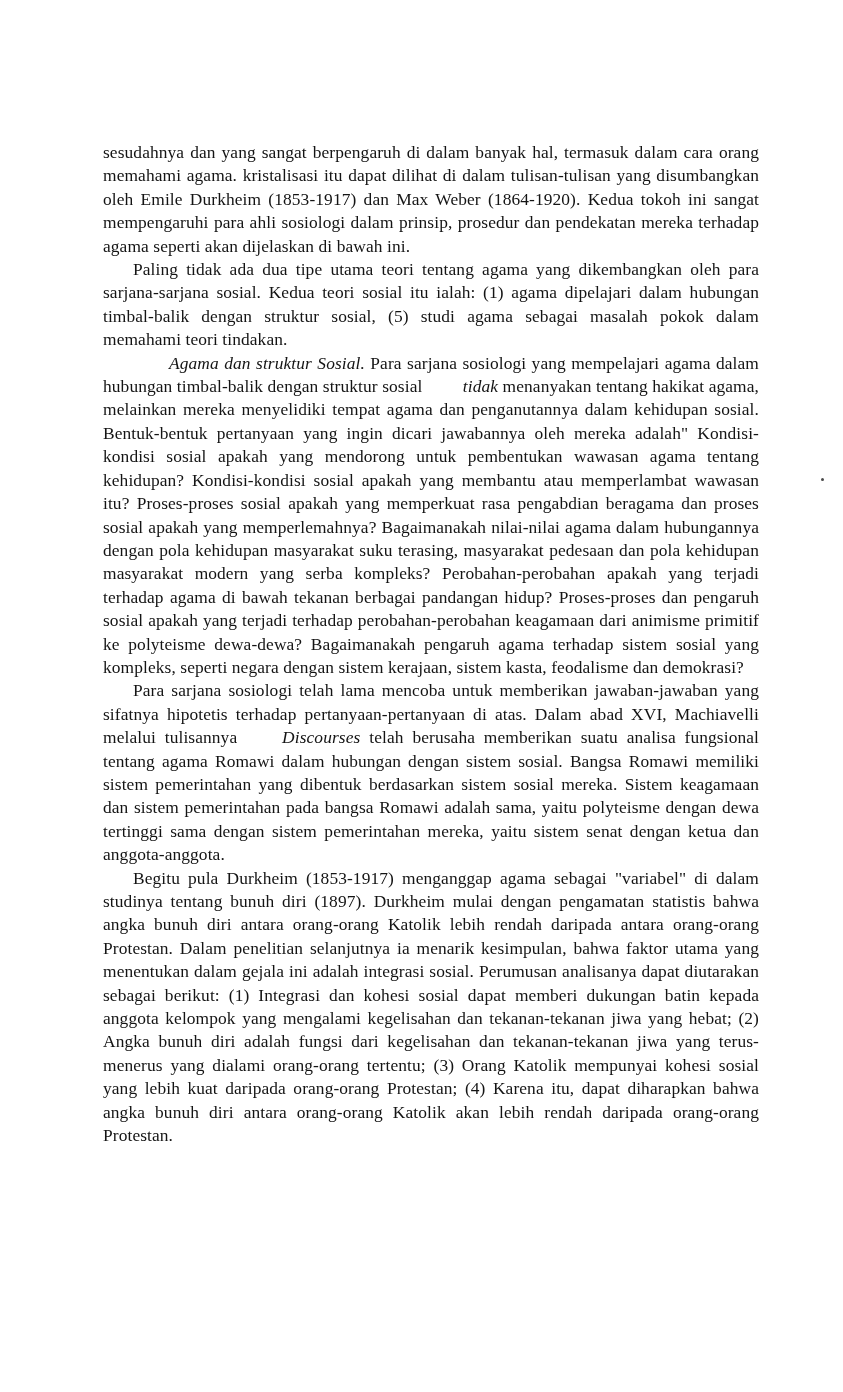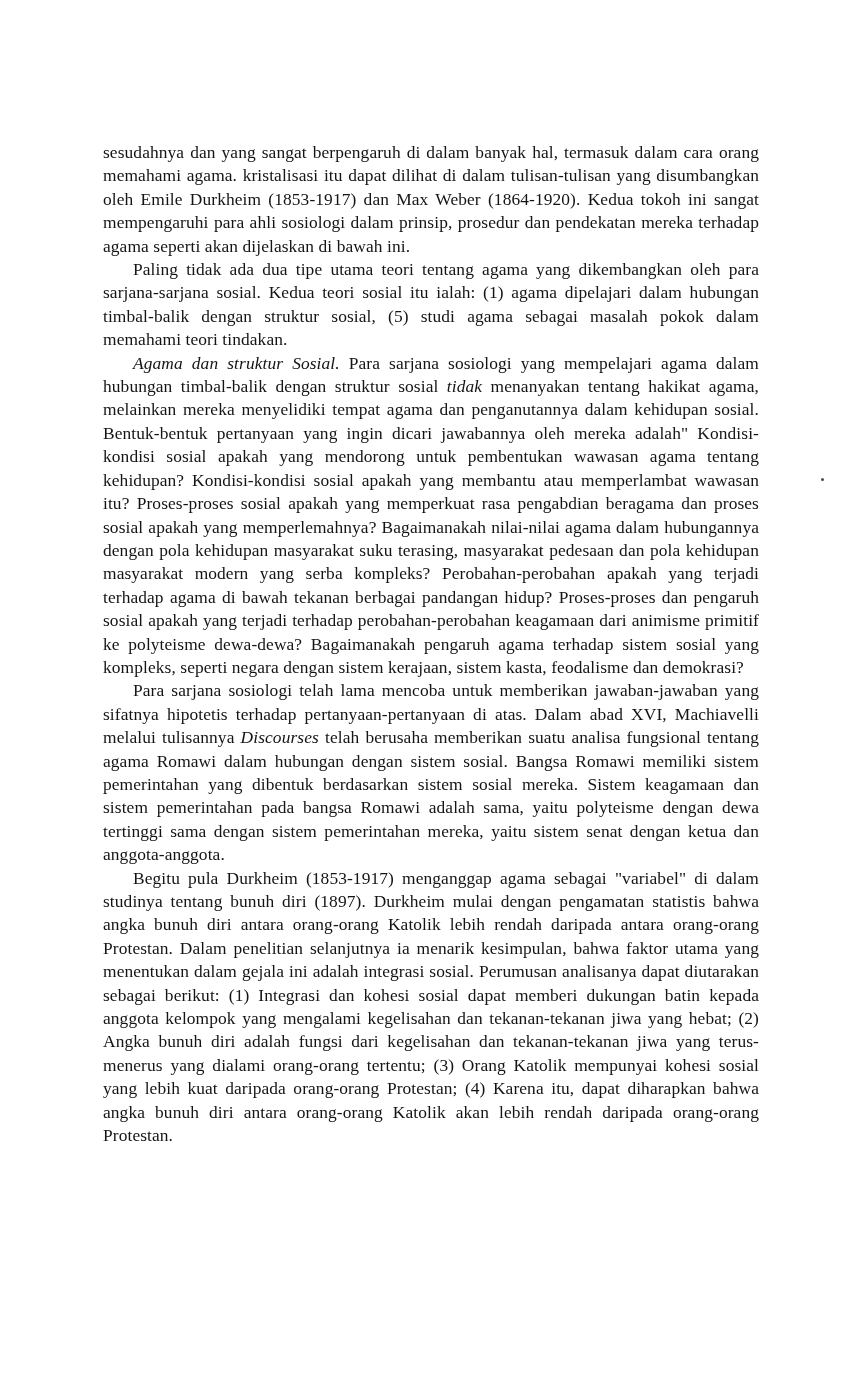--- a/index.html
+++ b/index.html
@@ -29,20 +29,21 @@
   .para {
     margin: 0;
     padding: 0;
     text-indent: 30px;
   }
   .para.no-indent {
     text-indent: 0;
   }
   .italic {
     font-style: italic;
+    margin-left: 36px;
   }
   .page-number {
     position: absolute;
     left: 108px;
     top: 1234px;
     font-size: 17px;
     line-height: 20px;
     color: #4c1d95;
   }
   .speck {

